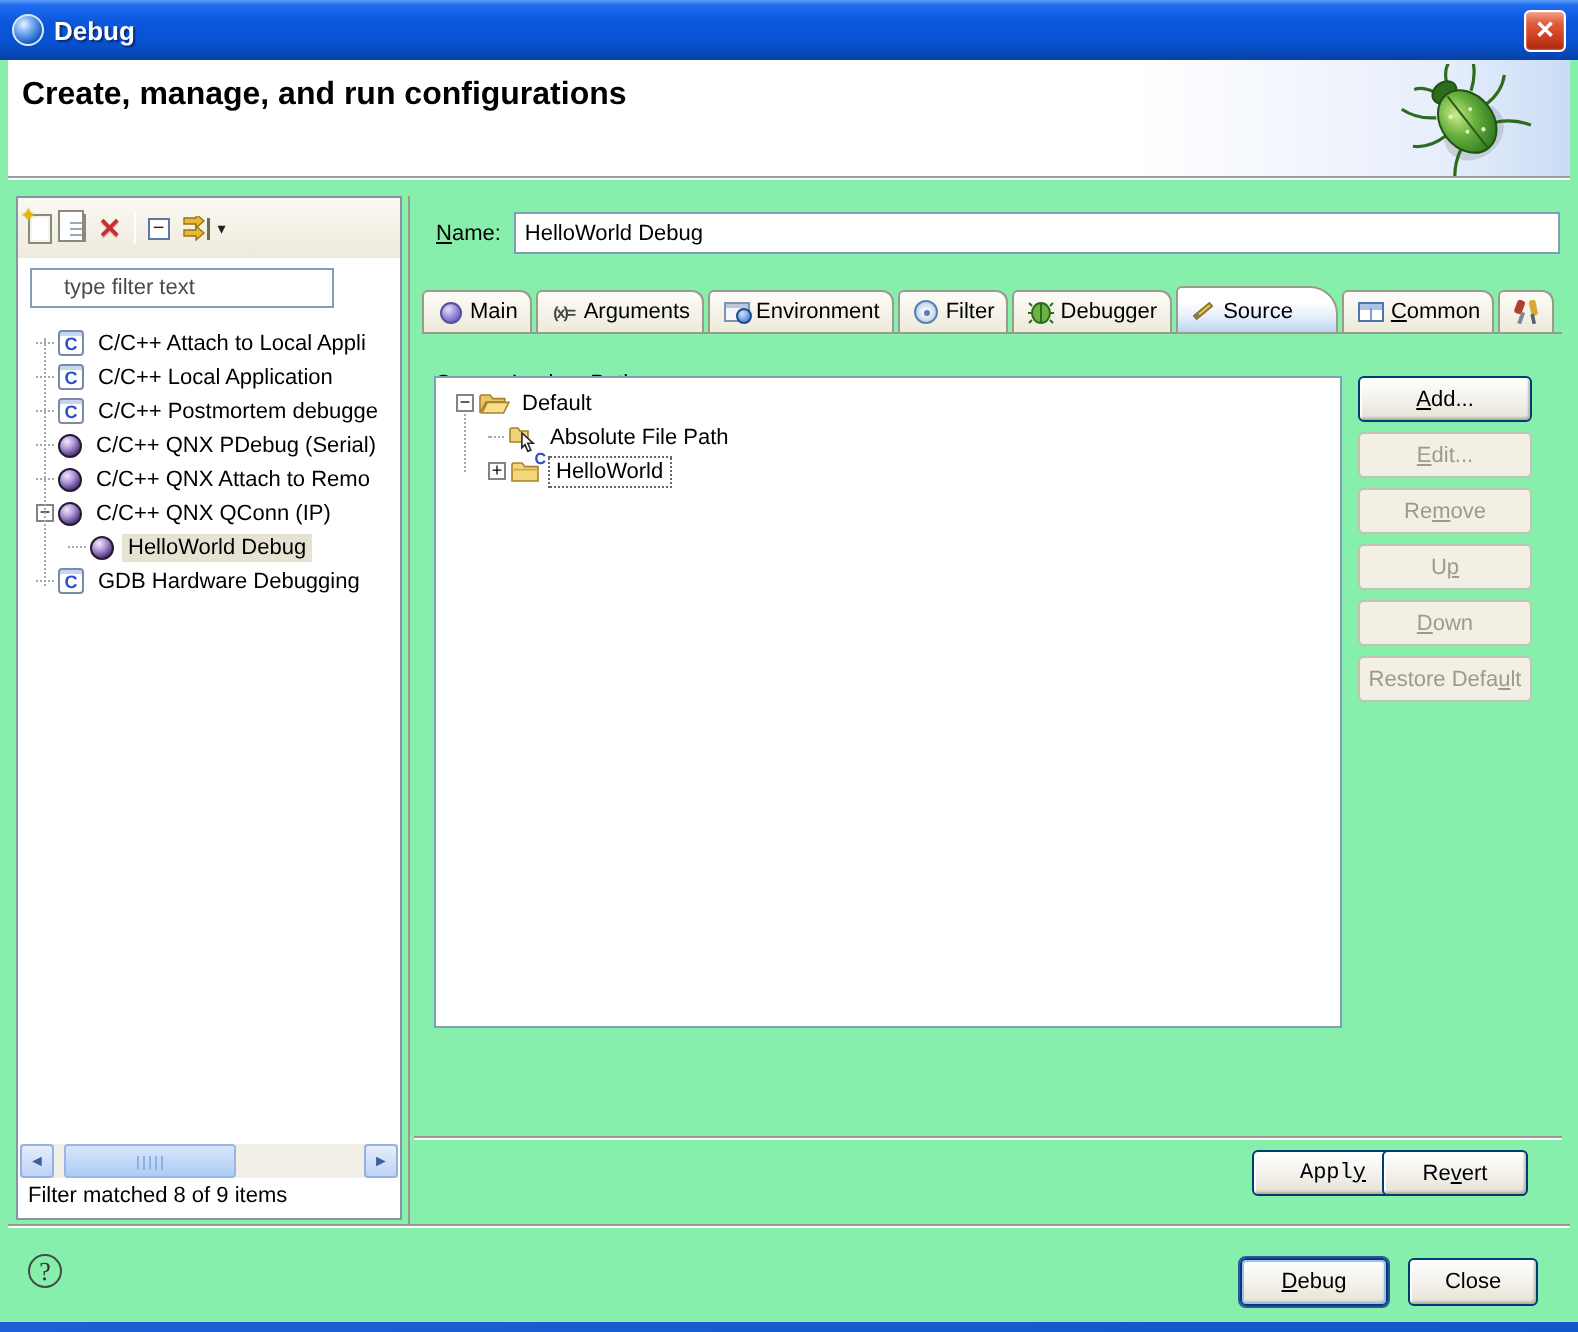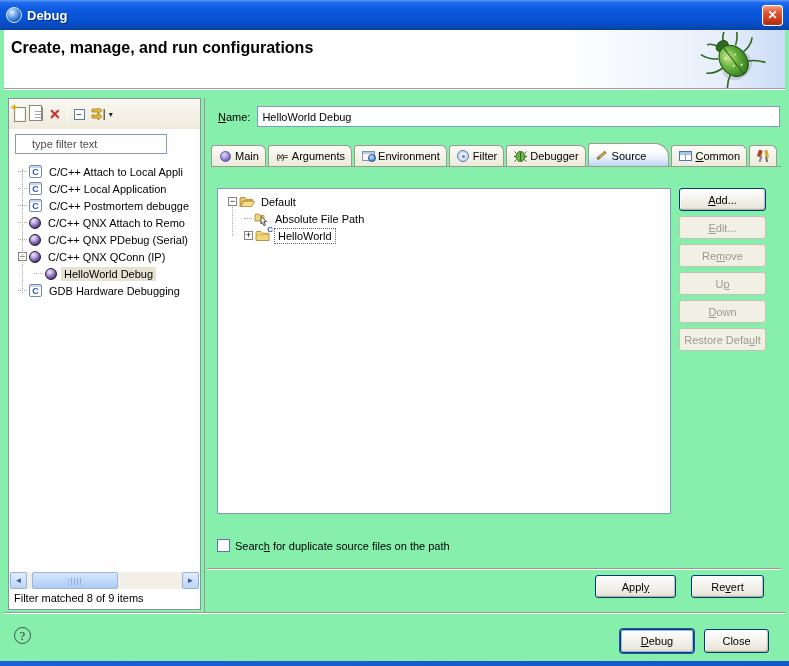--- a/index.html
+++ b/index.html
@@ -140,21 +140,21 @@
     font:11px "Liberation Sans",sans-serif; text-align:center; }
   .btn.disabled { border-color:#c5c2b3; background:#f2f0e4; color:#9d9a8c; box-shadow:none; }
   .btn.default { box-shadow:0 0 0 1px #30539a, inset 0 0 0 1px #9ebcf0, inset -1px -1px 1px rgba(120,115,95,.4); }
 
   .chk-row { position:absolute; left:10px; top:441px; display:flex; align-items:center; gap:5px; }
   .chk-row input { appearance:none; -webkit-appearance:none; width:13px; height:13px; background:#fff;
     border:1px solid #5a7aa4; margin:0; }
 
   #panelsep { position:absolute; left:0; right:0; top:470px; height:2px;
     border-top:1px solid #9d9a8d; border-bottom:1px solid #fff; }
-  .apply-btn  { position:absolute; left:388px; top:477px; width:81px; }
+  .apply-btn  { position:absolute; left:419px; top:477px; width:81px;font-family:Liberation Mono, monospace; }
   .revert-btn { position:absolute; left:484px; top:477px; width:73px; }
 
   
   #wsep { position:absolute; left:4px; right:4px; top:612px; height:2px;
     border-top:1px solid #9d9a8d; border-bottom:1px solid #fff; z-index:6; }
   #footer { position:absolute; left:4px; right:4px; top:614px; height:47px; z-index:6; }
   .help-ico { position:absolute; left:10px; top:13px; width:17px; height:17px; border-radius:50%;
     border:1px solid #4a4a4a; color:#333; font:13px/16px "Liberation Serif",serif; text-align:center; }
   .debug-btn { position:absolute; left:616px; top:15px; width:74px; height:24px; }
   .close-btn2 { position:absolute; left:700px; top:15px; width:65px; height:24px; }
@@ -247,26 +247,26 @@
         <span class="tlabel">C/C++ Local Application</span>
       </div>
       <div class="trow">
         <span class="hstub"></span>
         <span class="icon-c">C</span>
         <span class="tlabel">C/C++ Postmortem debugge</span>
       </div>
       <div class="trow">
         <span class="hstub"></span>
         <span class="icon-qnx"></span>
+        <span class="tlabel">C/C++ QNX PDebug (Serial)</span>
+      </div>
+      <div class="trow">
+        <span class="hstub"></span>
+        <span class="icon-qnx"></span>
         <span class="tlabel">C/C++ QNX Attach to Remo</span>
-      </div>
-      <div class="trow">
-        <span class="hstub"></span>
-        <span class="icon-qnx"></span>
-        <span class="tlabel">C/C++ QNX PDebug (Serial)</span>
       </div>
       <div class="trow" style="padding-left:9px;">
         <span class="expander">−</span>
         <span class="icon-qnx"></span>
         <span class="tlabel">C/C++ QNX QConn (IP)</span>
       </div>
       <div class="trow child selected">
         <span class="hstub"></span>
         <span class="icon-qnx"></span>
         <span class="tlabel">HelloWorld Debug</span>
@@ -396,24 +396,20 @@
 
     <div class="btncol">
       <button class="btn"><u>A</u>dd...</button>
       <button class="btn disabled" disabled=""><u>E</u>dit...</button>
       <button class="btn disabled" disabled="">Re<u>m</u>ove</button>
       <button class="btn disabled" disabled="">U<u>p</u></button>
       <button class="btn disabled" disabled=""><u>D</u>own</button>
       <button class="btn disabled" disabled="">Restore Defa<u>u</u>lt</button>
     </div>
 
-    <div class="chk-row">
-      <input type="checkbox" style="">
-      <label>Searc<u>h</u> for duplicate source files on the path</label>
-    </div>
 
     <div id="panelsep"></div>
     <button class="btn apply-btn">Appl<u>y</u></button>
     <button class="btn revert-btn">Re<u>v</u>ert</button>
   </div>
 
   <div id="wsep"></div>
   <div id="footer">
     <span class="help-ico">?</span>
     <button class="btn default debug-btn"><u>D</u>ebug</button>

